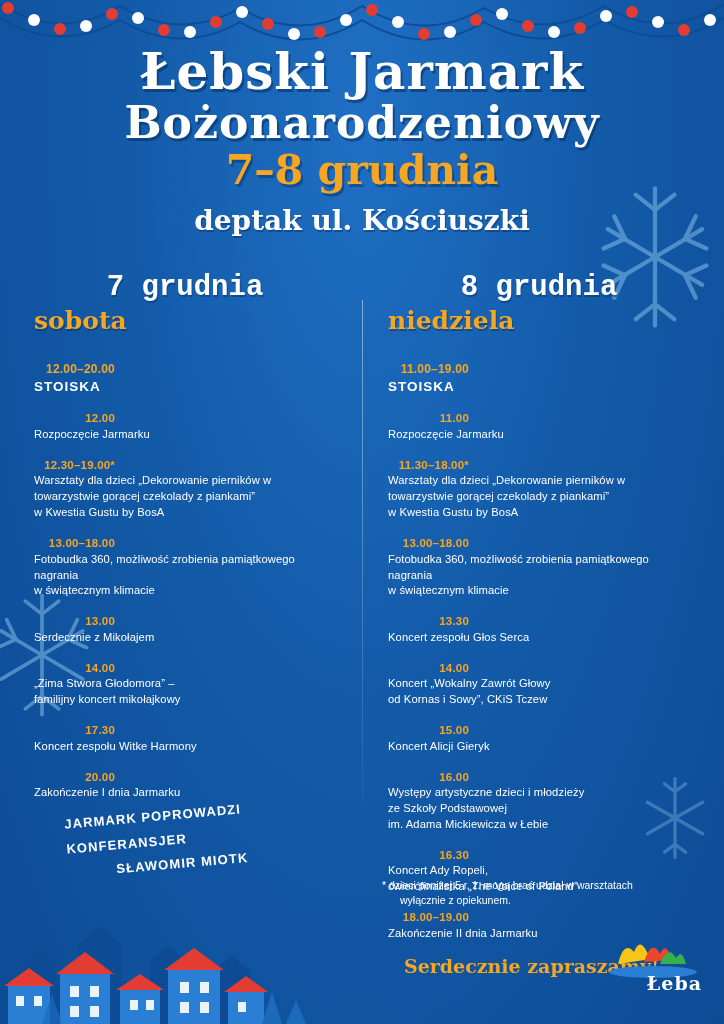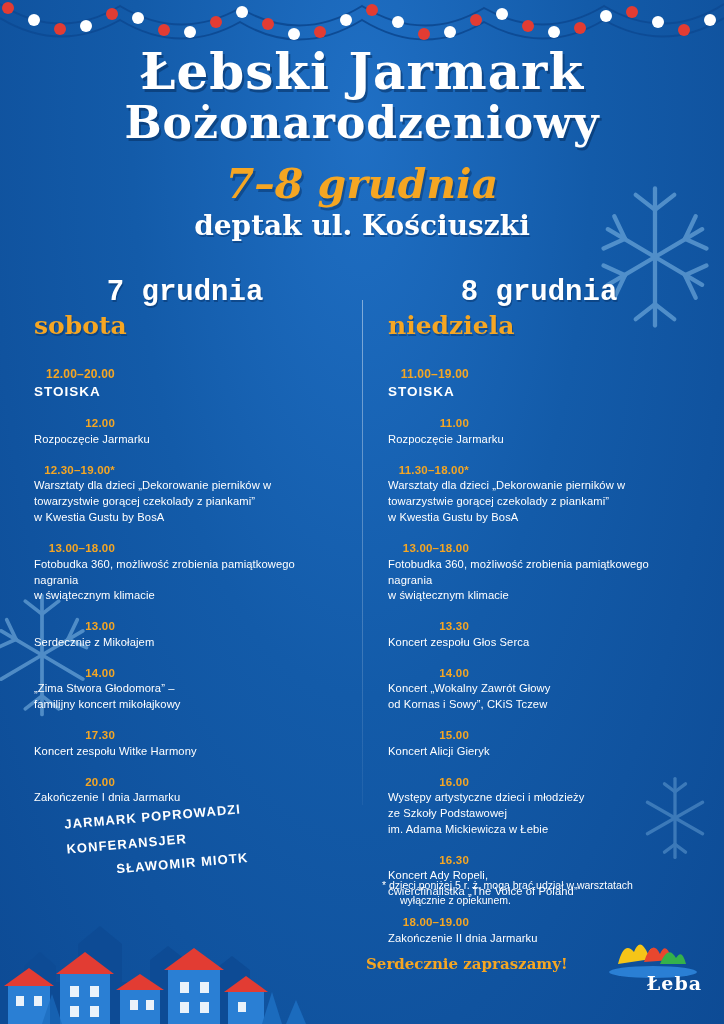--- a/index.html
+++ b/index.html
@@ -35,30 +35,29 @@
     line-height:1.02;
     text-shadow:2px 3px 0 rgba(5,45,95,.55);
   }
   .title1 { font-size:50px; }
   .title2 { font-size:44px; margin-top:4px; }
   .dates {
     font-family:"DejaVu Serif", serif;
     font-weight:700;
     font-size:41px;
     color:#f5a623;
-    margin-top:14px;
+    margin-top:0;
     text-shadow:2px 3px 0 rgba(5,45,95,.45);
-    font-style:italic;
   }
   .place {
     font-family:"DejaVu Serif", serif;
     font-weight:700;
     font-size:28px;
     color:#ffffff;
-    margin-top:1px;
+    margin-top:10px;
     text-shadow:1px 2px 0 rgba(5,45,95,.45);
   }
 
   
   .columns {
     position:relative;
     display:flex;
     margin-top:34px;
     padding:0 34px;
   }
@@ -138,23 +137,23 @@
     left:382px; top:878px;
     width:310px;
     color:#ffffff;
     font-size:10.5px;
     line-height:1.45;
   }
   .notes p { margin:0 0 10px 0; }
   .notes .indent { padding-left:18px; display:block; }
   .invite {
     position:absolute;
-    left:366px; top:955px;
+    left:404px; top:955px;
     color:#f5a623;
-    font-size:15px;
+    font-size:19px;
     font-weight:700;
     font-family:"DejaVu Serif", serif;
   }
 
   
   .logo { position:absolute; right:22px; bottom:28px; width:98px; height:62px; }
   .logo-text {
     position:absolute;
     left:0; bottom:2px;
     width:98px;

